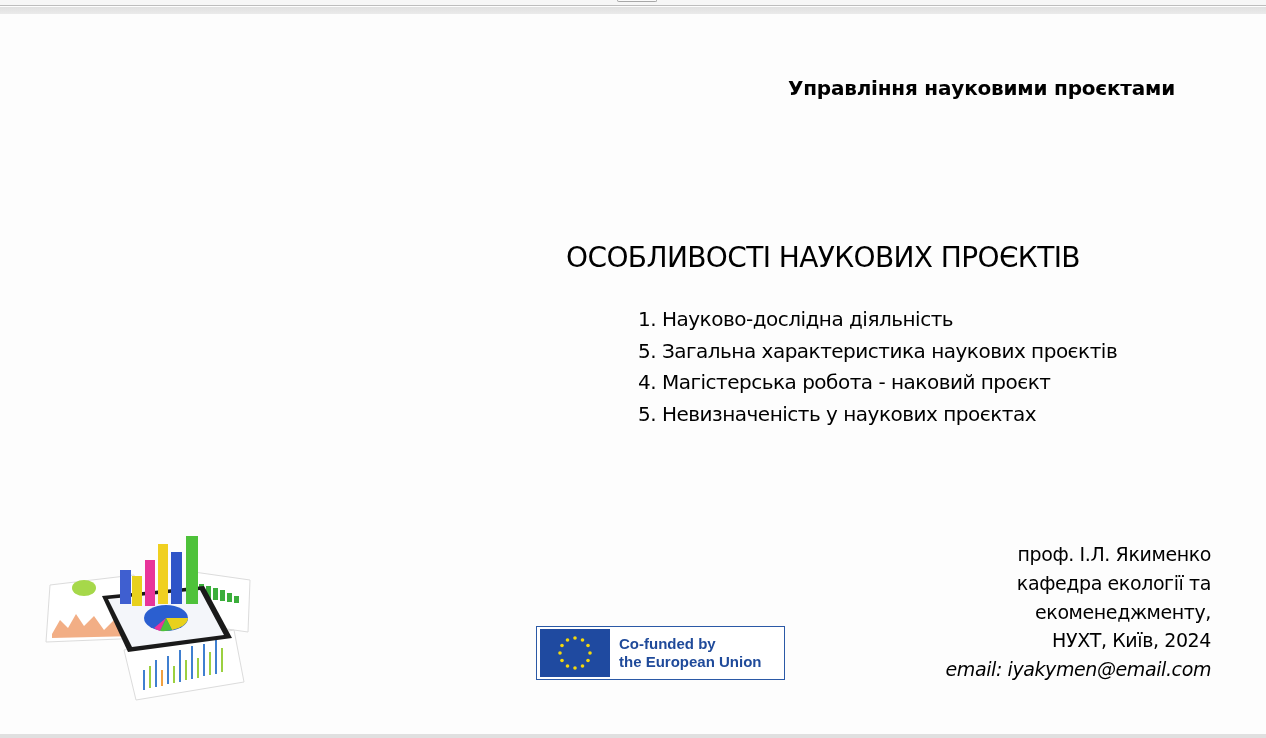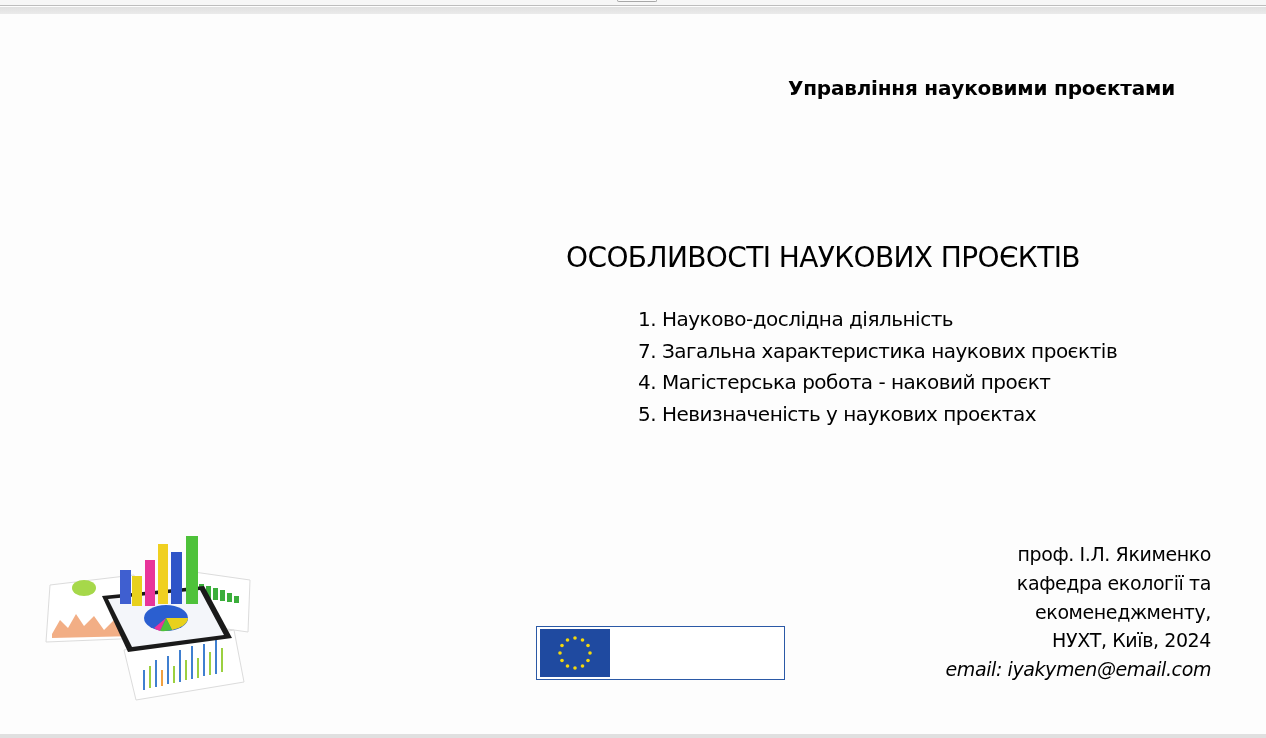--- a/index.html
+++ b/index.html
@@ -72,21 +72,21 @@
 <div class="top-shadow"></div>
 
 <div class="slide">
 
   <div class="course-title">Управління науковими проєктами</div>
 
   <div class="section-heading">ОСОБЛИВОСТІ НАУКОВИХ ПРОЄКТІВ</div>
 
   <ul class="topic-list">
     <li class="topic-item">1. Науково-дослідна діяльність</li>
-    <li class="topic-item">7. Загальна характеристика наукових проєктів</li>
+    <li class="topic-item">5. Загальна характеристика наукових проєктів</li>
     <li class="topic-item">4. Магістерська робота - наковий проєкт</li>
     <li class="topic-item">5. Невизначеність у наукових проєктах</li>
   </ul>
 
   <div class="author-block">
     <div>проф. І.Л. Якименко</div>
     <div>кафедра екології та</div>
     <div>екоменеджменту,</div>
     <div>НУХТ, Київ, 2024</div>
     <div class="author-email">email: iyakymen@email.com</div>
@@ -103,20 +103,24 @@
           <circle cx="48" cy="31.5" r="1.8"></circle>
           <circle cx="42.5" cy="37" r="1.8"></circle>
           <circle cx="35" cy="39" r="1.8"></circle>
           <circle cx="27.5" cy="37" r="1.8"></circle>
           <circle cx="22" cy="31.5" r="1.8"></circle>
           <circle cx="20" cy="24" r="1.8"></circle>
           <circle cx="22" cy="16.5" r="1.8"></circle>
           <circle cx="27.5" cy="11" r="1.8"></circle>
         </g>
       </svg>
+    </div>
+    <div class="eu-text">
+      <div>Co-funded by</div>
+      <div>the European Union</div>
     </div>
   </div>
 
   <div class="illustration">
     <svg width="212" height="186" viewBox="0 0 212 186">
 
       <polygon points="6,65 90,55 100,118 2,122" fill="#ffffff" stroke="#dcdcdc"></polygon>
       <ellipse cx="40" cy="68" rx="12" ry="8" fill="#a6d84a"></ellipse>
       <polygon points="8,114 16,100 24,108 32,94 40,106 50,96 60,110 70,100 80,112 90,108 92,116 8,118" fill="#f0a070" opacity="0.85"></polygon>
 

